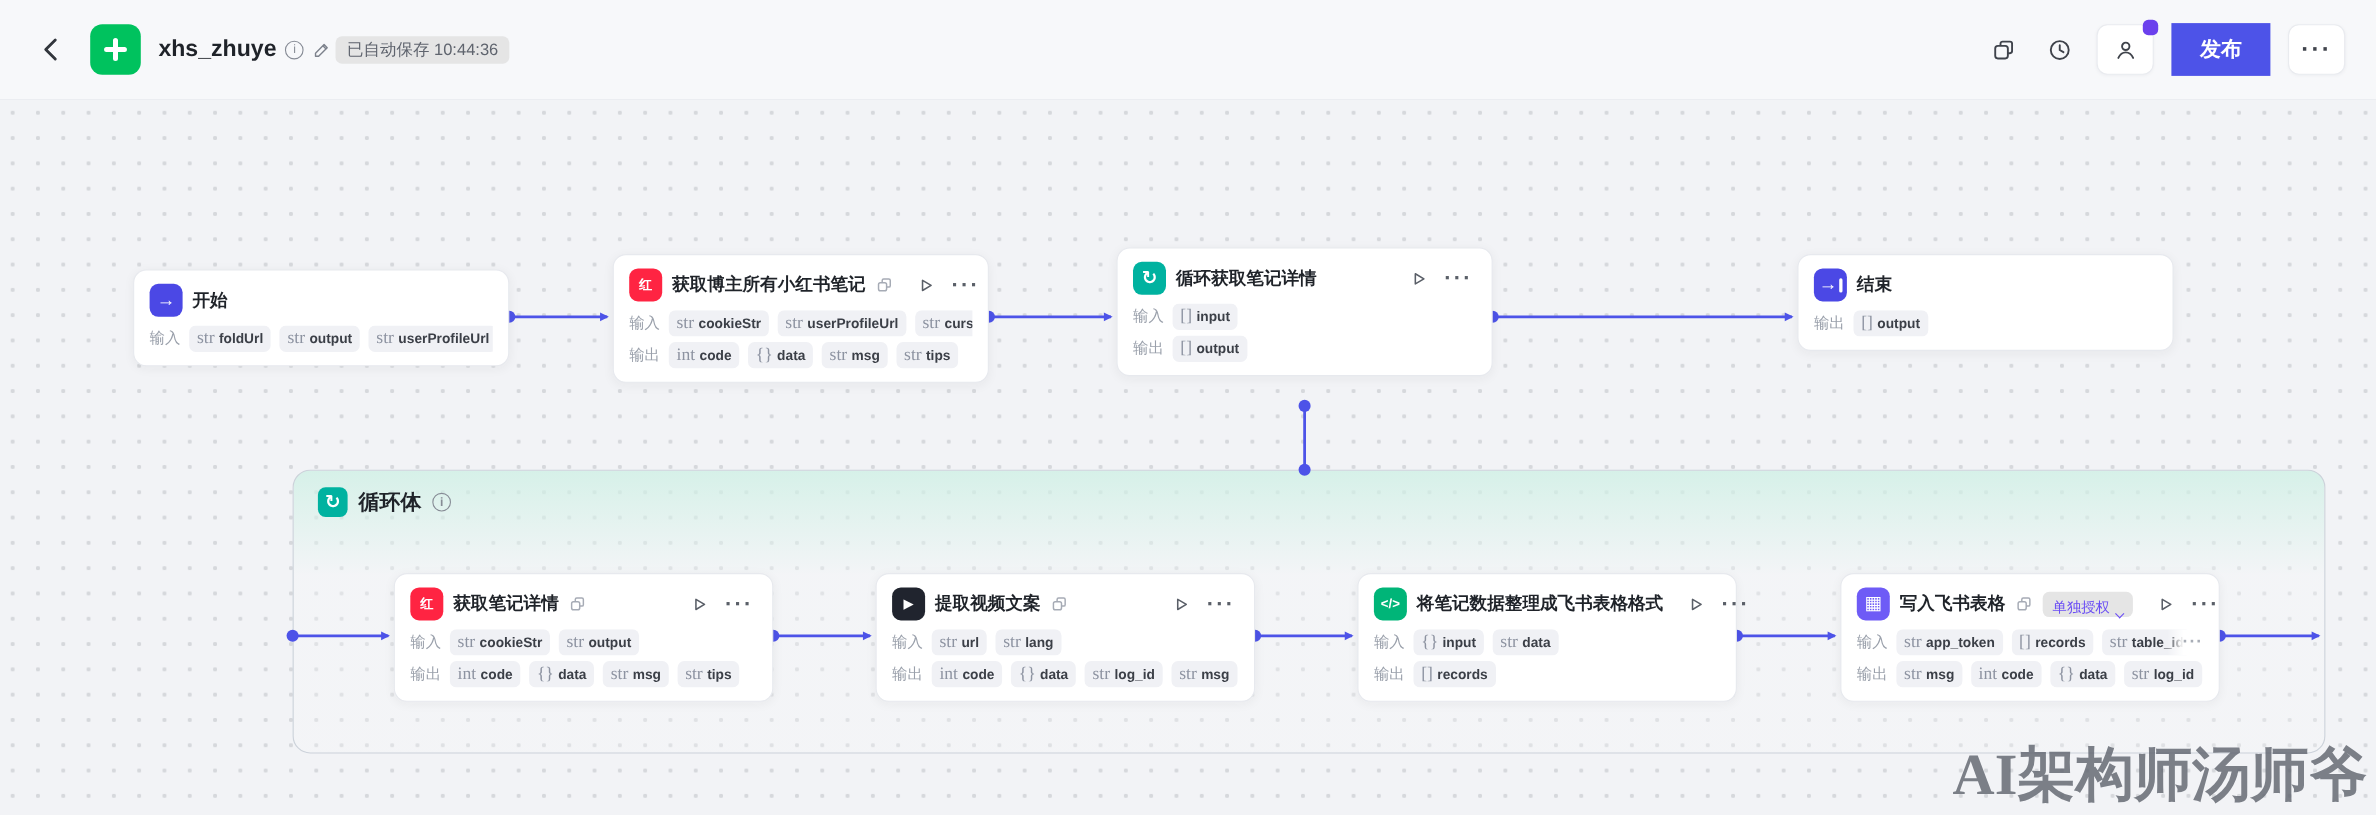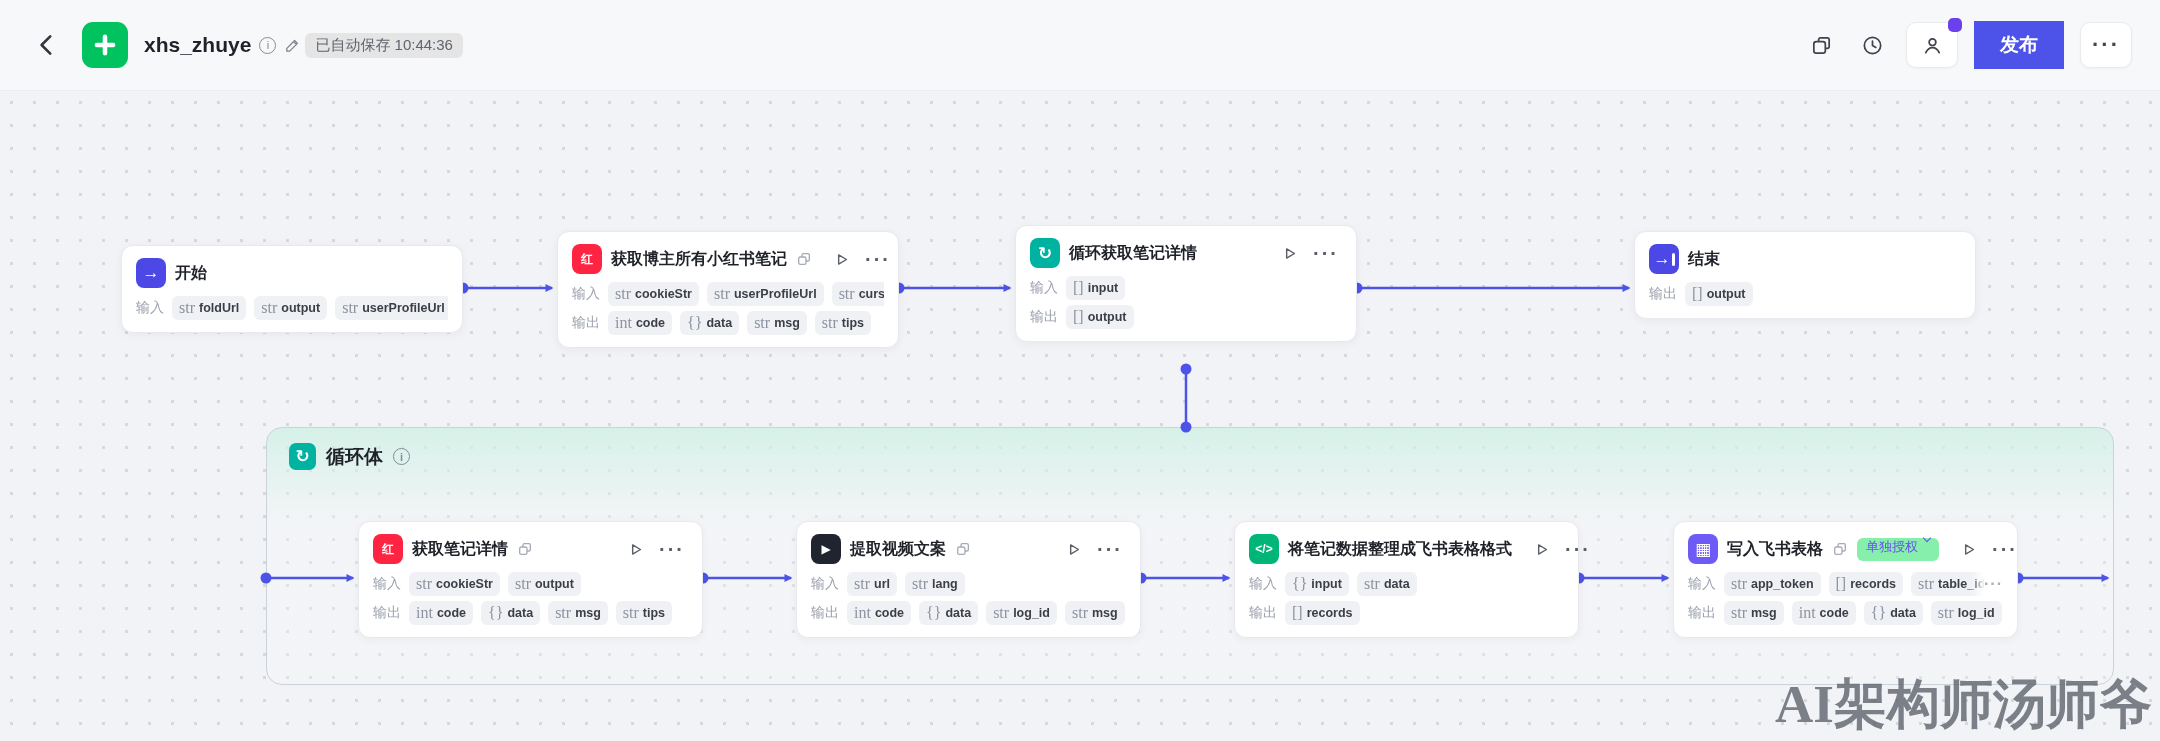--- a/index.html
+++ b/index.html
@@ -51,21 +51,21 @@
   .node-icon{width:30px;height:30px;border-radius:8px;color:#fff;display:flex;align-items:center;
     justify-content:center;font-size:17px;font-weight:700;flex:none;gap:1px}
   .node-icon.small-glyph{font-size:12px}
   .endbar{display:inline-block;width:3px;height:13px;background:#fff;border-radius:2px}
   .node-title{font-size:16px;font-weight:700;color:#1f2329;white-space:nowrap}
   .api-icon{display:flex;flex:none}
   .head-spacer{flex:1}
   .play-btn,.node-more-btn{background:none;border:none;cursor:pointer;display:flex;align-items:center;
     padding:2px 3px;color:#5a5f68}
   .node-more-btn{font-size:20px;font-weight:700;letter-spacing:2px;line-height:1}
-  .auth-badge{display:inline-flex;align-items:flex-start;gap:6px;background:#86efac;color:#6a4df5;
+  .auth-badge{display:inline-flex;align-items:flex-end;gap:6px;background:#e5e5e5;color:#6a4df5;
     font-size:13px;border-radius:6px;padding:0 9px;height:23px;white-space:nowrap;cursor:pointer;flex:none}
   .chev{width:6px;height:6px;border-right:1.5px solid #6a4df5;border-bottom:1.5px solid #6a4df5;
     transform:rotate(45deg);margin-top:-3px}
   .node-rows{display:flex;flex-direction:column;gap:5px;overflow:hidden}
   .row{display:flex;align-items:center;gap:8px;height:24px;position:relative;overflow:hidden;white-space:nowrap}
   .row-label{font-size:14px;color:#9aa0ab;flex:none}
   .chip{display:inline-flex;align-items:center;gap:4px;background:#f0f1f5;border-radius:6px;
     padding:2px 7px;height:24px;flex:none}
   .chip-type{font-size:16px;color:#8d93a1;font-family:Liberation Serif, serif}
   .chip-name{font-size:12.5px;color:#3b3f47;font-weight:600}

